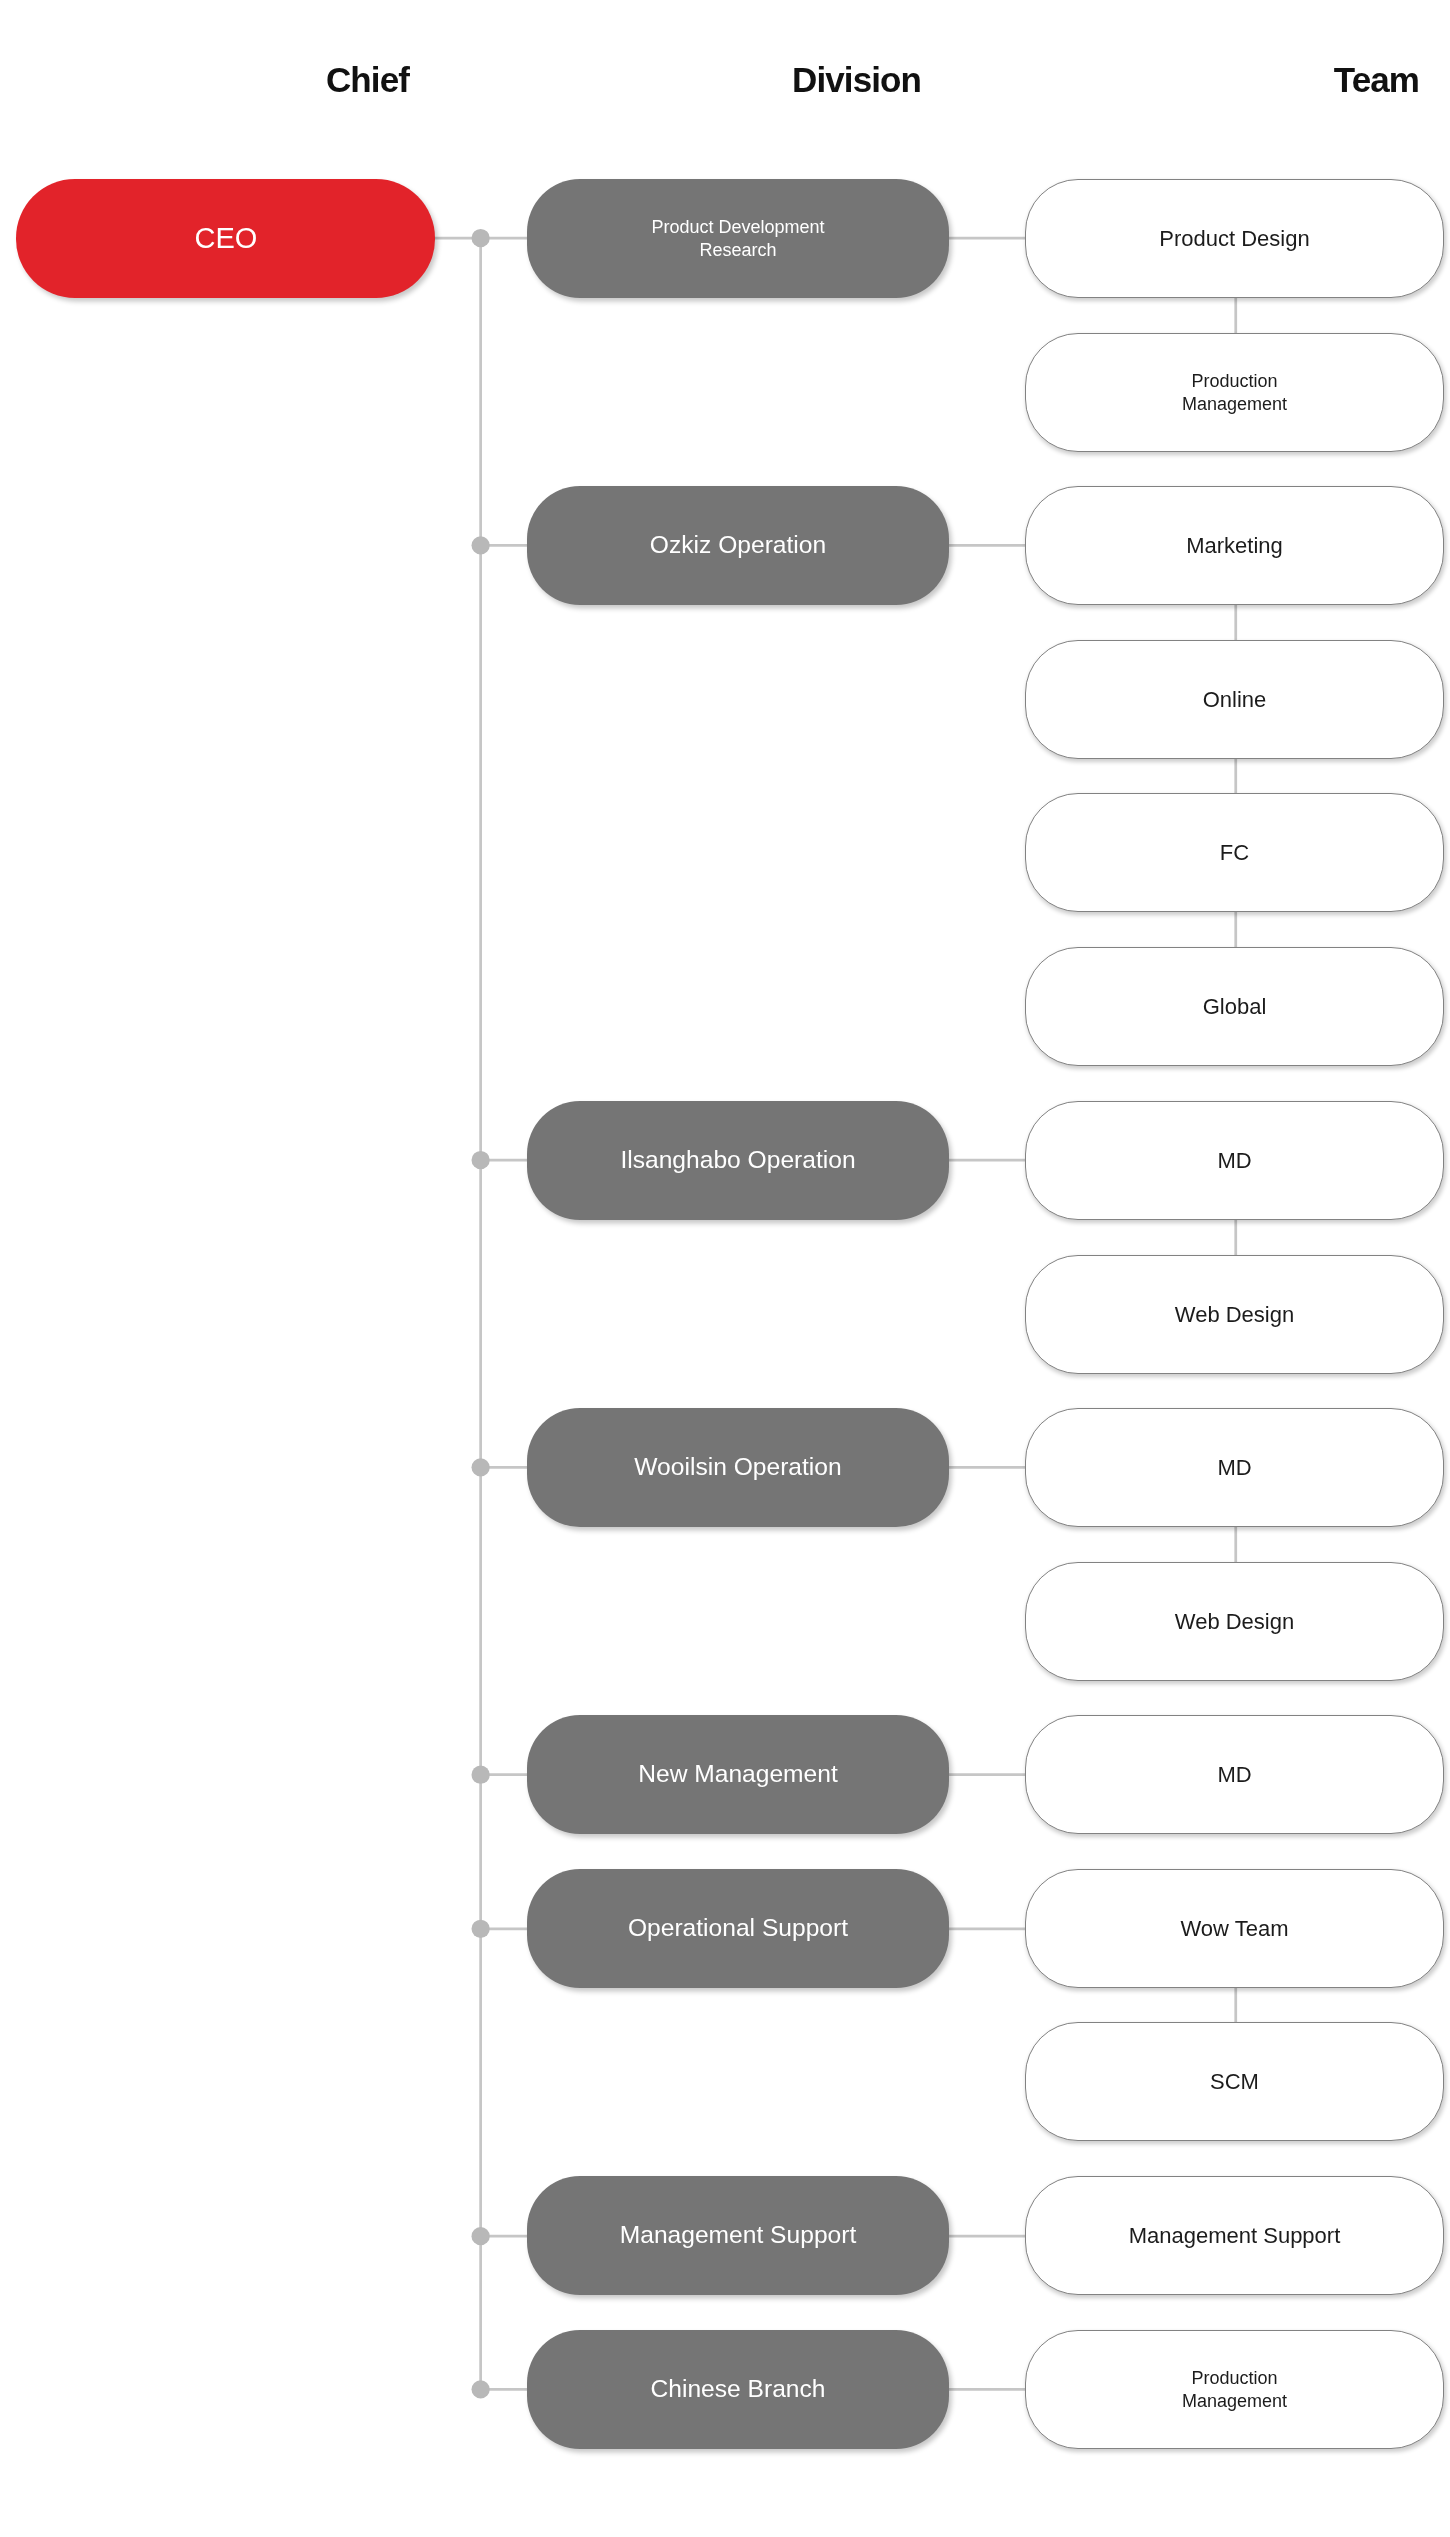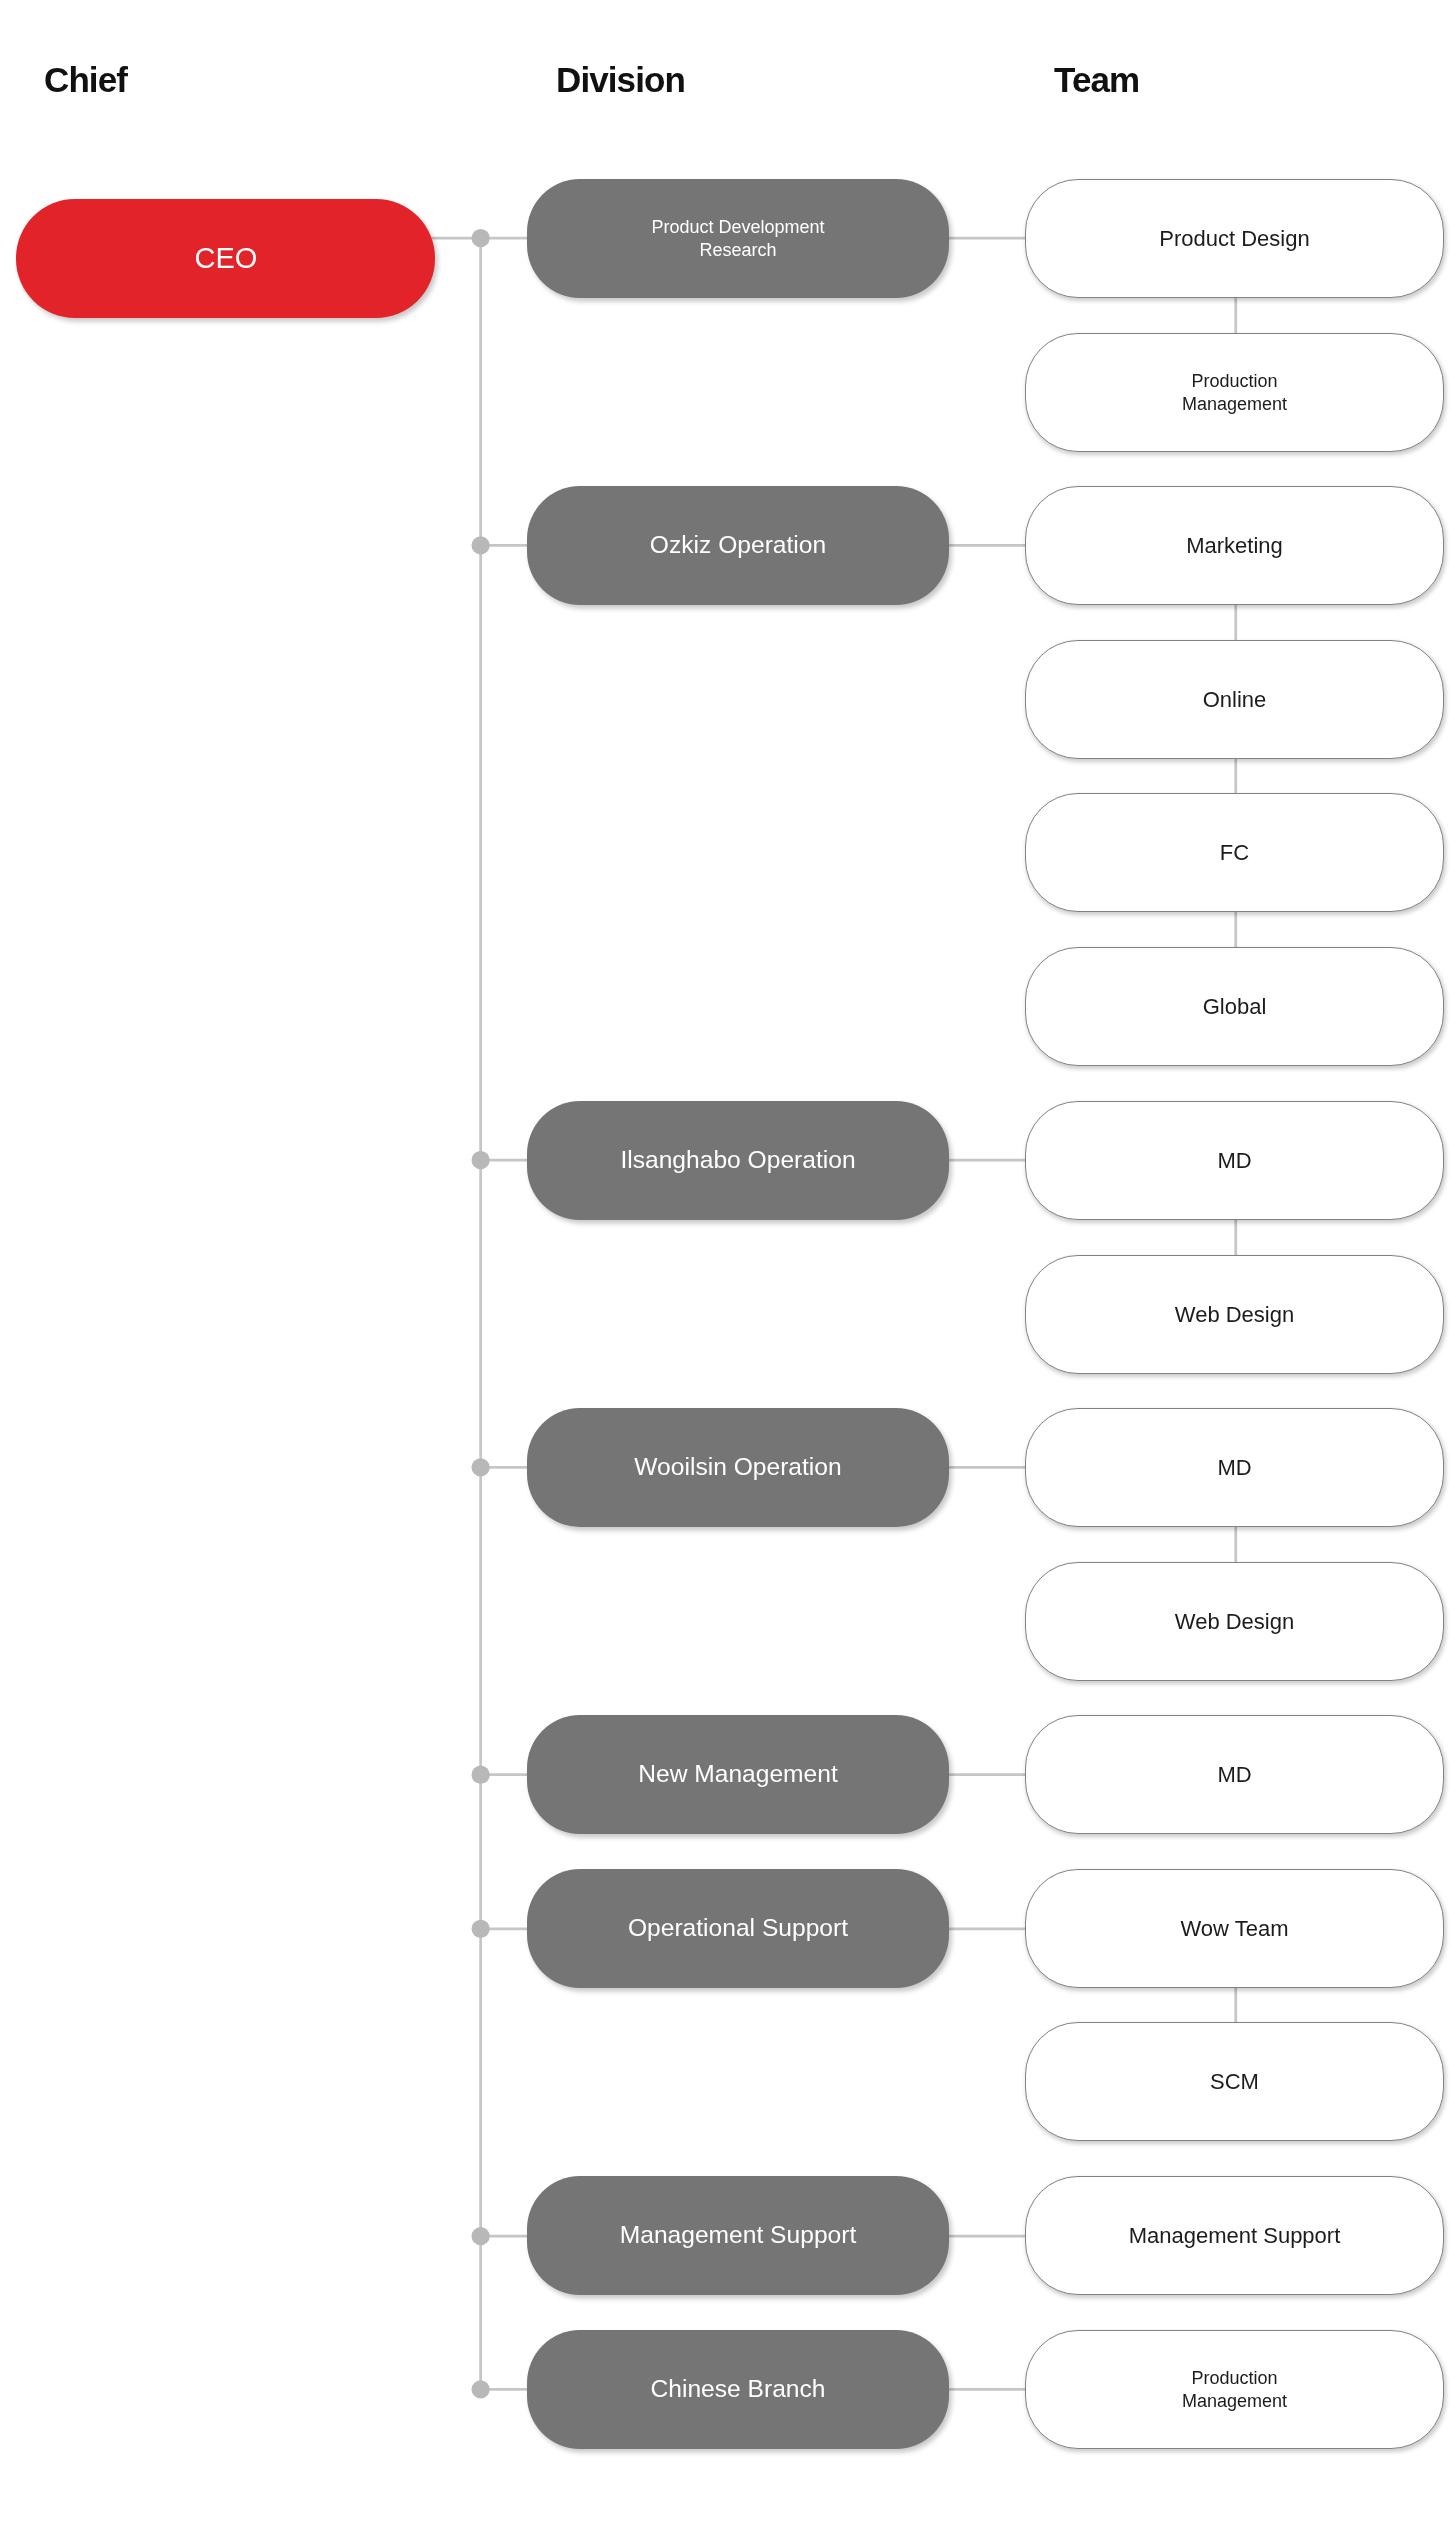--- a/index.html
+++ b/index.html
@@ -3,31 +3,31 @@
 <meta charset="utf-8">
 <style>
   html,body{margin:0;padding:0;}
   body{
     width:1451px;height:2538px;position:relative;background:#ffffff;
     font-family:"Liberation Sans", sans-serif;
     overflow:hidden;
   }
   #connector-layer{position:absolute;left:0;top:0;width:1451px;height:2538px;z-index:0;}
   .col-header{
-    position:absolute;top:60px;width:365px;text-align:left;
+    position:absolute;top:60px;width:365px;text-align:right;
     font-weight:bold;font-size:35px;color:#111;letter-spacing:-0.9px;z-index:2;
   }
   .pill{
     position:absolute;height:119px;z-index:1;box-sizing:border-box;
     display:flex;align-items:center;justify-content:center;text-align:center;
     white-space:pre-line;line-height:1.25;
   }
   .chief{
     left:16.4px;width:419px;border-radius:59px;background:#e2232a;color:#ffffff;
-    font-size:29px;box-shadow:2.7px 3.6px 5.5px rgba(0,0,0,.22);margin-top:20px;
+    font-size:29px;box-shadow:2.7px 3.6px 5.5px rgba(0,0,0,.22);
   }
   .division{
     left:527px;width:422px;border-radius:53px;background:#757575;color:#ffffff;
     font-size:24.6px;box-shadow:2.7px 3.6px 5.5px rgba(0,0,0,.22);
   }
   .team{
     left:1025px;width:419px;border-radius:53px;background:#ffffff;
     border:1.8px solid #828282;color:#1c1c1c;font-size:22px;
     box-shadow:1.8px 2.7px 4.6px rgba(0,0,0,.20);
   }

